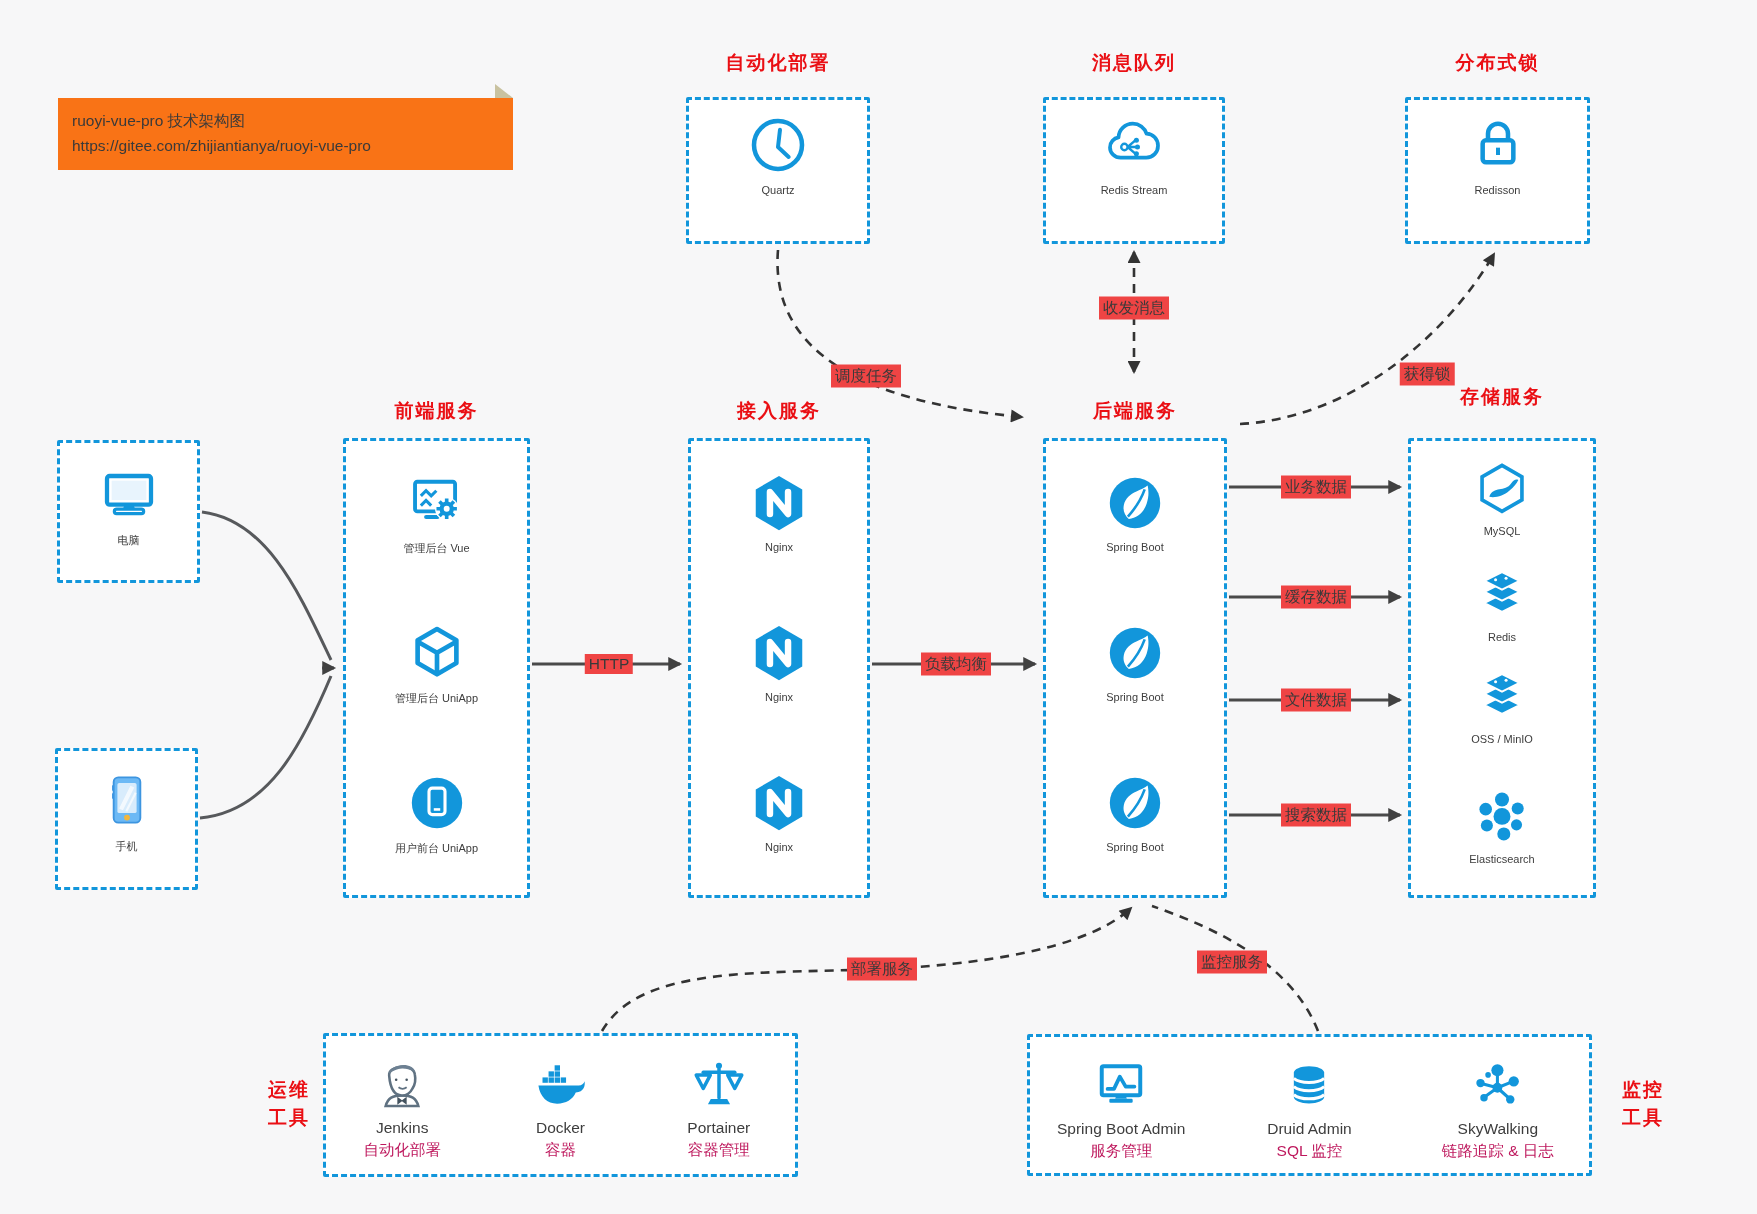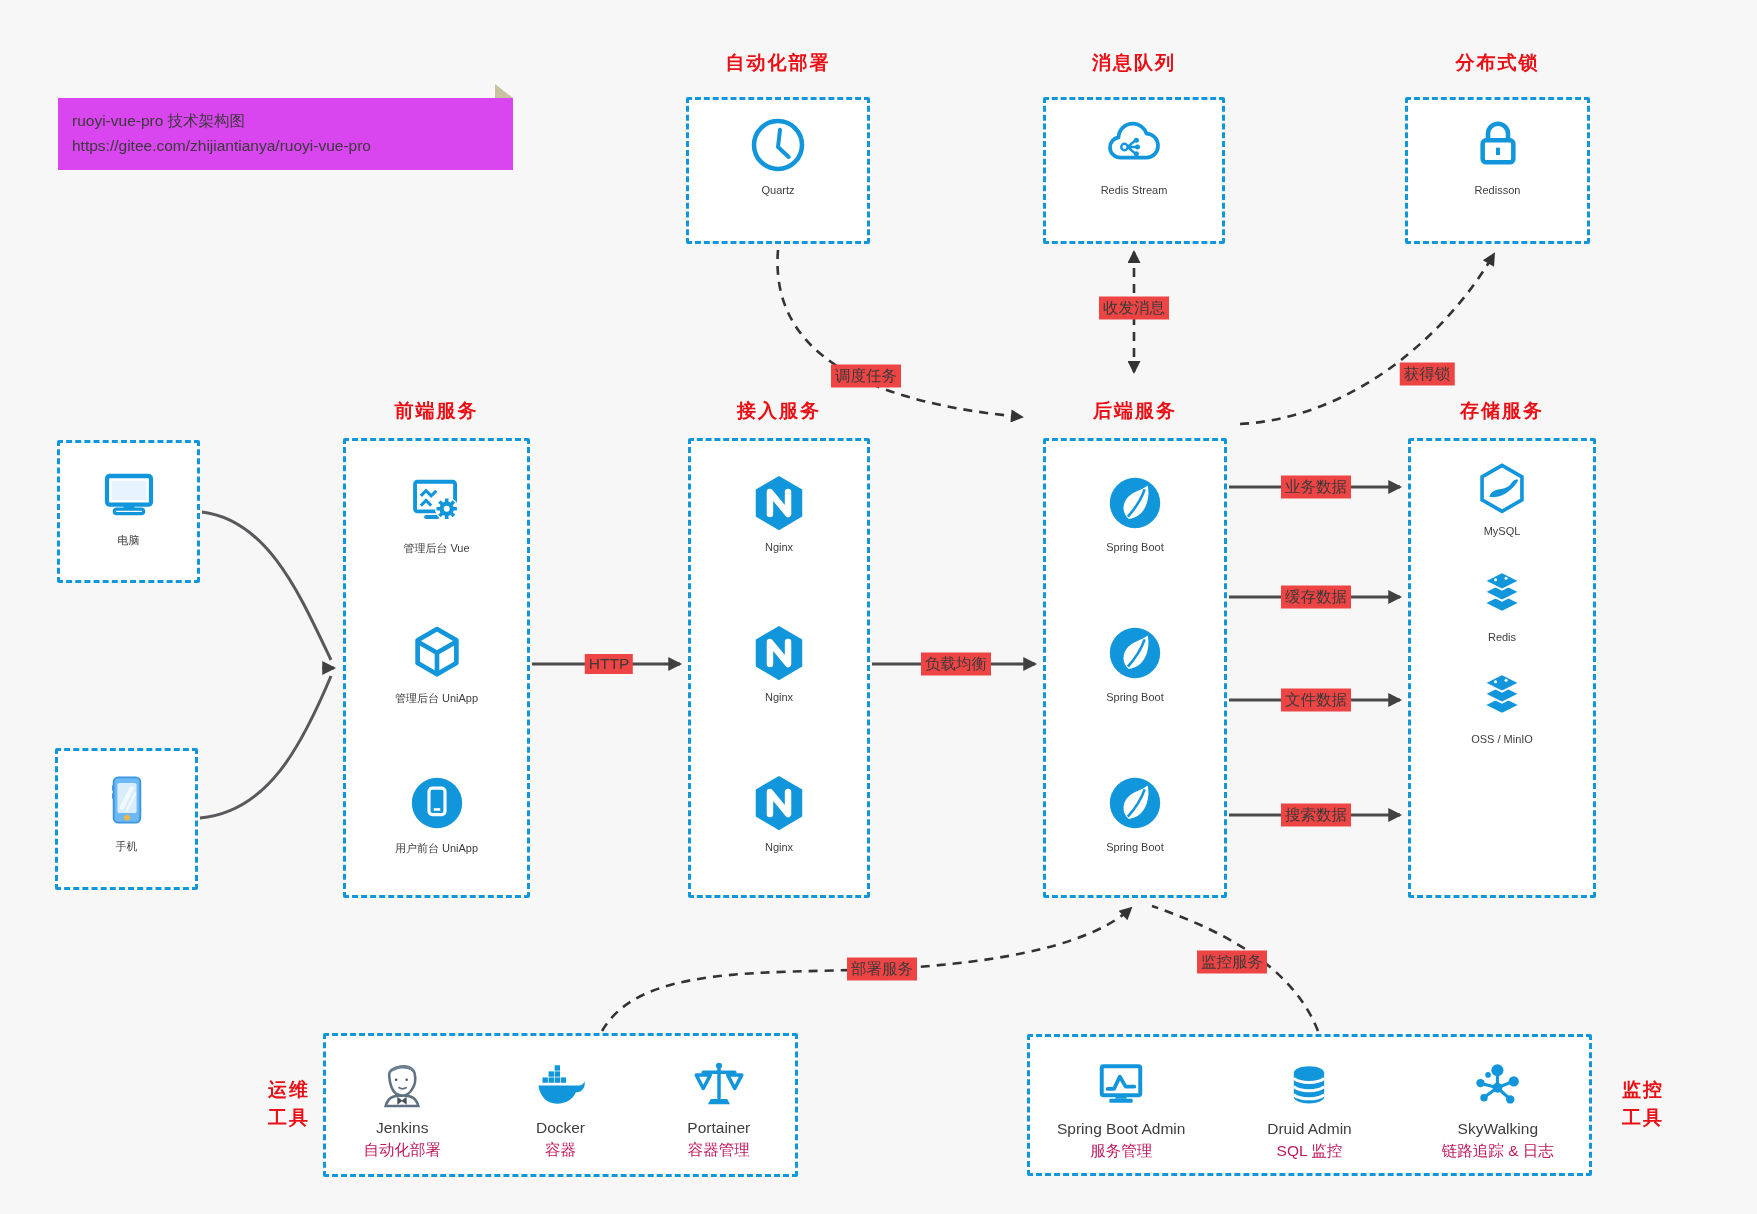--- a/index.html
+++ b/index.html
@@ -7,21 +7,21 @@
          font-family:"Liberation Sans","DejaVu Sans",sans-serif;}
   .box{position:absolute;border:3px dashed #1296db;background:#fff;box-sizing:border-box;border-radius:2px;}
   .gtitle{position:absolute;color:#ea0f14;font-weight:700;font-size:19px;text-align:center;letter-spacing:2px;white-space:nowrap;}
   .vtitle{position:absolute;color:#ea0f14;font-weight:700;font-size:19px;line-height:28px;letter-spacing:2px;white-space:nowrap;}
   .node{position:absolute;display:flex;flex-direction:column;align-items:center;}
   .node svg{display:block;}
   .nlabel{font-size:11px;color:#3d3d3d;margin-top:7px;white-space:nowrap;}
   .elabel{position:absolute;transform:translate(-50%,-50%);background:#ef4444;padding:1px 4px;
           font-size:15.5px;color:#3a3a3a;white-space:nowrap;z-index:6;}
   .svglayer{position:absolute;left:0;top:0;z-index:4;}
-  .note{position:absolute;left:58px;top:98px;width:455px;height:72px;background:#d946ef;z-index:3;
+  .note{position:absolute;left:58px;top:98px;width:455px;height:72px;background:#f97316;z-index:3;
         box-sizing:border-box;padding:11px 14px;font-size:15.5px;color:#3a3a3a;line-height:1.6;}
   .note-fold{position:absolute;right:0;top:-14px;width:0;height:0;
         border-left:18px solid #c9c2a0;border-top:14px solid transparent;}
   .toolrow{position:absolute;display:flex;z-index:5;}
   .toolcell{flex:1;display:flex;flex-direction:column;align-items:center;padding-top:24px;}
   .tname{font-size:15.5px;color:#3d3d3d;margin-top:6px;white-space:nowrap;}
   .tdesc{font-size:15.5px;color:#be185d;margin-top:3px;white-space:nowrap;}
   .bluebox-content{z-index:5;}
 </style>
 </head>
@@ -34,21 +34,21 @@
     <div>ruoyi-vue-pro 技术架构图</div>
     <div>https://gitee.com/zhijiantianya/ruoyi-vue-pro</div>
   </div>
 
   <div class="gtitle" style="left:686px;top:50px;width:184px">自动化部署</div>
   <div class="gtitle" style="left:1043px;top:50px;width:182px">消息队列</div>
   <div class="gtitle" style="left:1405px;top:50px;width:185px">分布式锁</div>
   <div class="gtitle" style="left:343px;top:398px;width:187px">前端服务</div>
   <div class="gtitle" style="left:688px;top:398px;width:182px">接入服务</div>
   <div class="gtitle" style="left:1043px;top:398px;width:184px">后端服务</div>
-  <div class="gtitle" style="left:1408px;top:398px;width:188px">存储服务</div>
+  <div class="gtitle" style="left:1408px;top:384px;width:188px">存储服务</div>
   <div class="vtitle" style="left:268px;top:1076px;text-align:right">
     <div>运维</div>
     <div>工具</div>
   </div>
   <div class="vtitle" style="left:1622px;top:1076px">
     <div>监控</div>
     <div>工具</div>
   </div>
 
   <div class="box" style="left:57px;top:440px;width:143px;height:143px"></div>
@@ -213,20 +213,32 @@
     <svg width="56" height="56" viewBox="0 0 48 48">
       <g fill="#1296db" stroke="#fff" stroke-width="1.6">
         <path d="M24 22.5 L39 30 L24 37.5 L9 30 Z"></path>
         <path d="M24 13 L39 20.5 L24 28 L9 20.5 Z"></path>
         <path d="M24 3.5 L39 11 L24 18.5 L9 11 Z"></path>
       </g>
       <circle cx="18.5" cy="10" r="1.3" fill="#fff"></circle>
       <circle cx="27.5" cy="8.8" r="1.3" fill="#fff"></circle>
     </svg>
     <div class="nlabel">OSS / MinIO</div>
+  </div>
+  <div class="node bluebox-content" style="left:1408px;top:788px;width:188px">
+    <svg width="58" height="58" viewBox="0 0 48 48" fill="#1296db">
+      <circle cx="24" cy="23.5" r="7"></circle>
+      <circle cx="24" cy="9.5" r="5.8"></circle>
+      <circle cx="37" cy="17" r="5"></circle>
+      <circle cx="36" cy="30.5" r="4.6"></circle>
+      <circle cx="25.5" cy="38" r="5.4"></circle>
+      <circle cx="11.5" cy="31" r="5"></circle>
+      <circle cx="10.5" cy="17.5" r="5.2"></circle>
+    </svg>
+    <div class="nlabel">Elasticsearch</div>
   </div>
 
   <div class="toolrow" style="left:323px;top:1033px;width:475px;height:144px">
     <div class="toolcell">
       <svg width="56" height="56" viewBox="0 0 48 48">
         <path d="M10 42 C12 35 16 33 24 33 C32 33 36 35 38 42 Z" fill="#fff" stroke="#5f7181" stroke-width="2.2"></path>
         <path d="M13 16 C12 7 34 5 35 15 C36 20 35 24 33 27 C31 31 28 33 24 33 C18 33 14 28 13 16 Z" fill="#fff" stroke="#5f7181" stroke-width="2.2"></path>
         <path d="M12.5 15 C13 6 33 3 35.5 13 C30 10 24 9 19 11 C16 12 14 13.5 12.5 15 Z" fill="#6d8092"></path>
         <circle cx="19" cy="19.5" r="1.1" fill="#44535f"></circle>
         <circle cx="28" cy="19.5" r="1.1" fill="#44535f"></circle>

